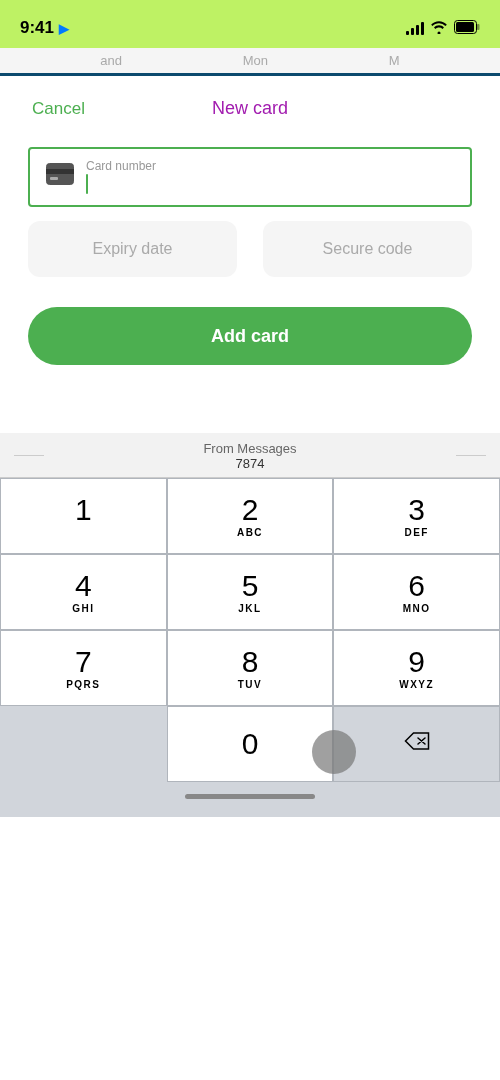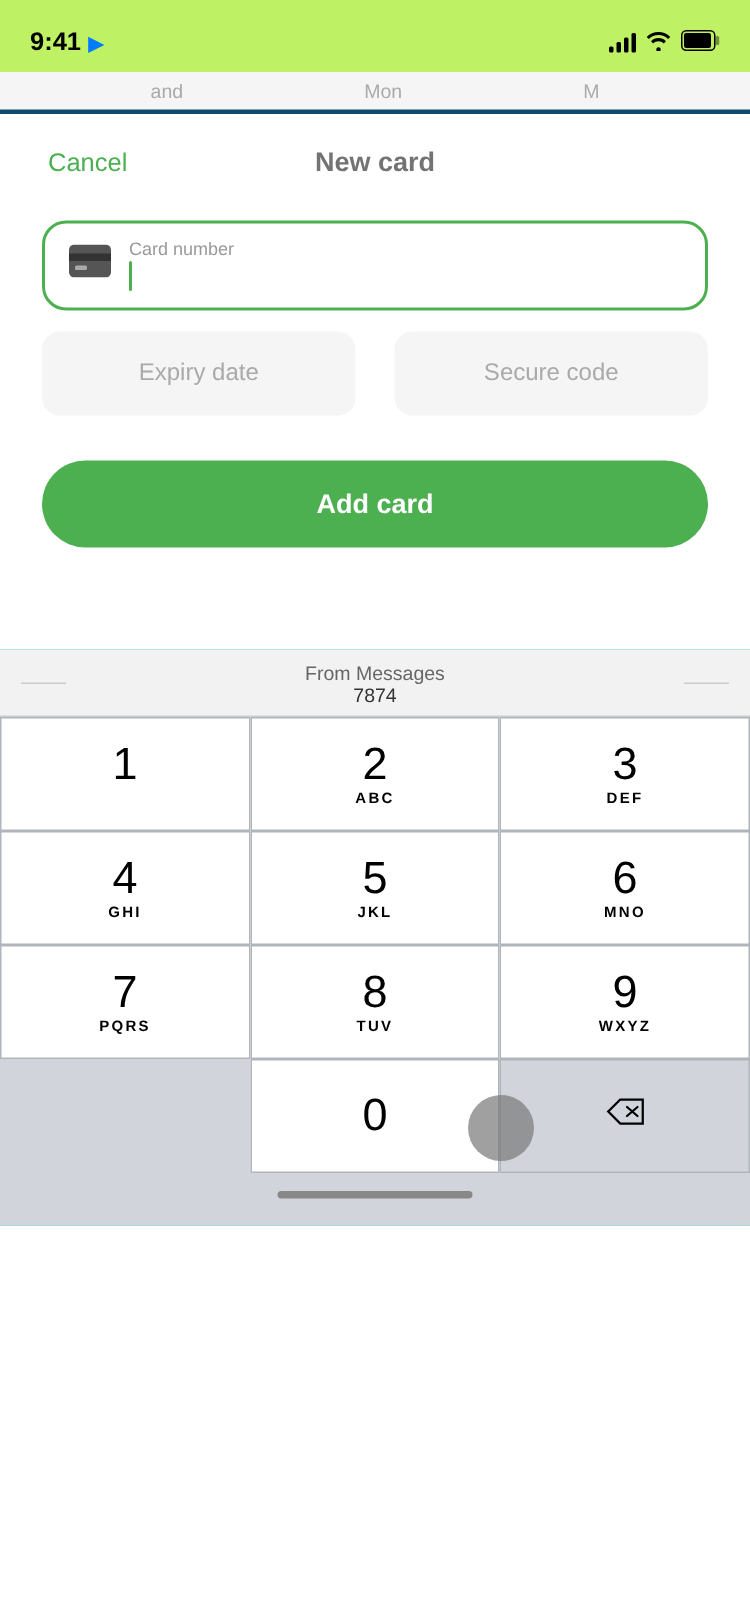--- a/index.html
+++ b/index.html
@@ -89,29 +89,29 @@
       left: 4px;
       color: #4CAF50;
       font-size: 17px;
       font-weight: 400;
       background: none;
       border: none;
       cursor: pointer;
     }
     .modal-title {
       font-size: 18px;
-      font-weight: 700;
-      color: #737373;
+      font-weight: 400;
+      color: #a21caf;
       text-align: right;
     }
 
     
     .card-number-wrapper {
       border: 2px solid #4CAF50;
-      border-radius: 16px;
+      border-radius: 4px;
       padding: 0 16px;
       display: flex;
       align-items: center;
       height: 60px;
       background: #fff;
       margin-bottom: 14px;
     }
     .card-icon {
       margin-right: 12px;
       color: #555;

